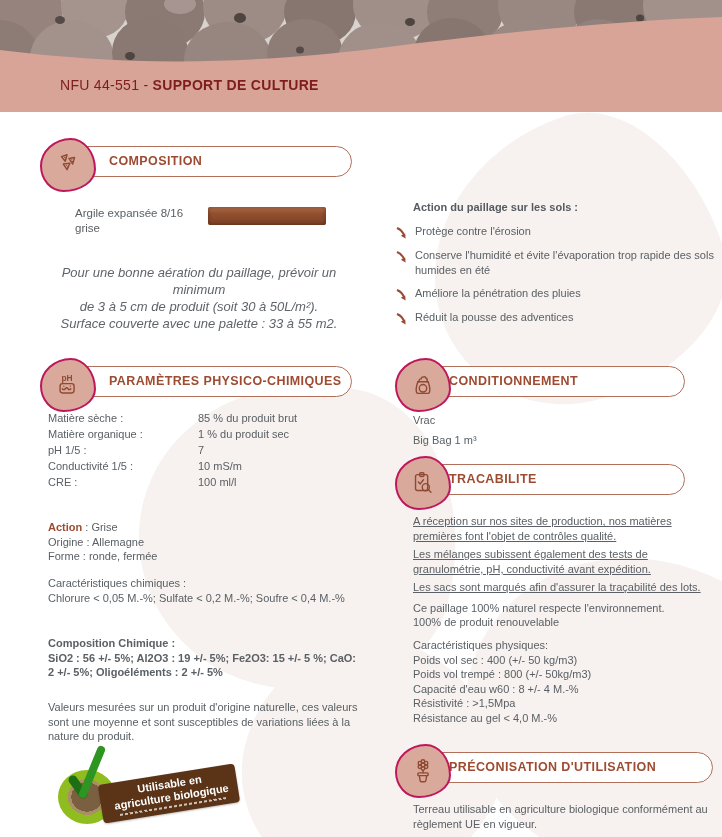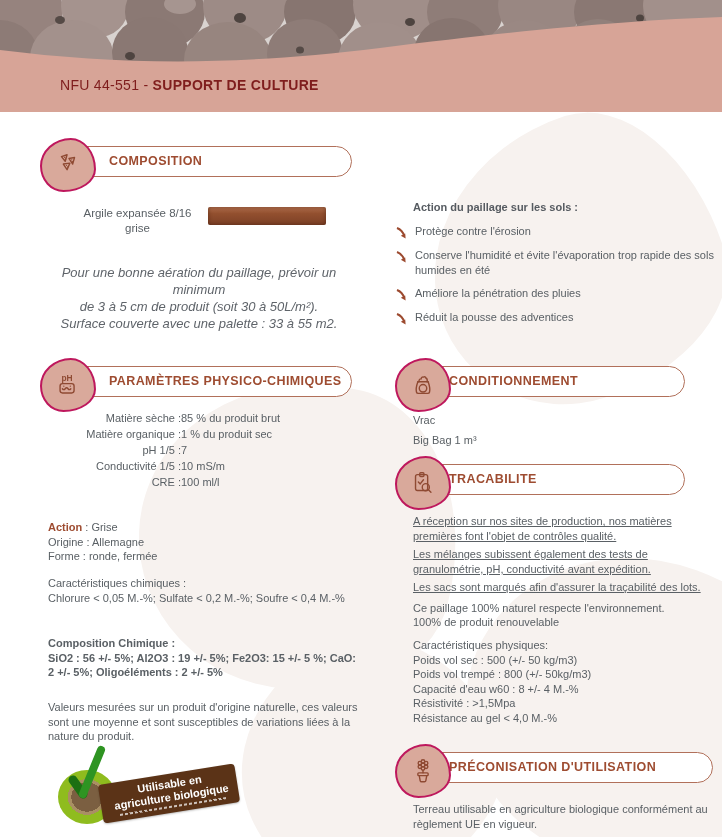--- a/index.html
+++ b/index.html
@@ -41,31 +41,31 @@
     position:absolute; left:0; top:0; width:56px; height:54px; z-index:2;
     background:#d9a99b; border:2px solid #be185d;
     border-radius:55% 45% 58% 42% / 52% 58% 42% 48%;
     display:flex; align-items:center; justify-content:center;
   }
   .blob svg { display:block; }
   .ic { stroke:#8f4a33; fill:none; stroke-width:1.5; stroke-linecap:round; stroke-linejoin:round; }
   .icf { fill:#8f4a33; stroke:none; }
   
   .product-row { display:flex; align-items:flex-start; padding-left:35px; }
-  .product-name { width:125px; text-align:center; font-size:11.5px; }
+  .product-name { width:125px; font-size:11.5px; }
   .swatch {
     width:118px; height:18px; margin-left:8px; margin-top:1px; border-radius:2px;
     background:linear-gradient(180deg,#b4714f 0%,#93502f 35%,#7c4026 100%);
     box-shadow:inset 0 0 4px rgba(60,25,10,.55);
   }
   .note { text-align:center; font-style:italic; font-size:13px; color:#5f646a; }
   
   .ptable { padding-left:8px; }
   .prow { display:flex; line-height:16px; }
-  .prow .lab { width:133px;text-align:right; }
+  .prow .lab { width:150px; }
   .brick-b { color:#9e4c31; font-weight:bold; }
   .blk { padding-left:8px; }
   
   .r-ind { padding-left:18px; }
   .intro { font-weight:bold; color:#565b61; padding-left:18px; }
   .bullets { padding-left:0; }
   .bullet { display:flex; margin-bottom:9px; }
   .bullet svg { flex:0 0 13px; margin:2px 7px 0 0; }
   .bullet .btxt { flex:1; }
   .pack-item { padding-left:18px; line-height:20px; }
@@ -335,21 +335,21 @@
     <div class="grp" style="top:376px;">
       <div class="tr-p">A réception sur nos sites de production, nos matières premières font l'objet de contrôles qualité.</div>
       <div class="tr-p">Les mélanges subissent également des tests de granulométrie, pH, conductivité avant expédition.</div>
       <div class="tr-p">Les sacs sont marqués afin d'assurer la traçabilité des lots.</div>
       <div class="eco" style="margin-top:6px;">Ce paillage 100% naturel respecte l'environnement.</div>
       <div class="eco">100% de produit renouvelable</div>
     </div>
 
     <div class="grp r-ind" style="top:500px;">
       <div>Caractéristiques physiques:</div>
-      <div>Poids vol sec : 500 (+/- 50 kg/m3)</div>
+      <div>Poids vol sec : 400 (+/- 50 kg/m3)</div>
       <div>Poids vol trempé : 800 (+/- 50kg/m3)</div>
       <div>Capacité d'eau w60 : 8 +/- 4 M.-%</div>
       <div>Résistivité : &gt;1,5Mpa</div>
       <div>Résistance au gel &lt; 4,0 M.-%</div>
     </div>
 
     <div class="grp" style="top:606px;">
       <div class="sec-head">
         <div class="pill pill-r-wide">
           <span class="sec-title">PRÉCONISATION D'UTILISATION</span>

